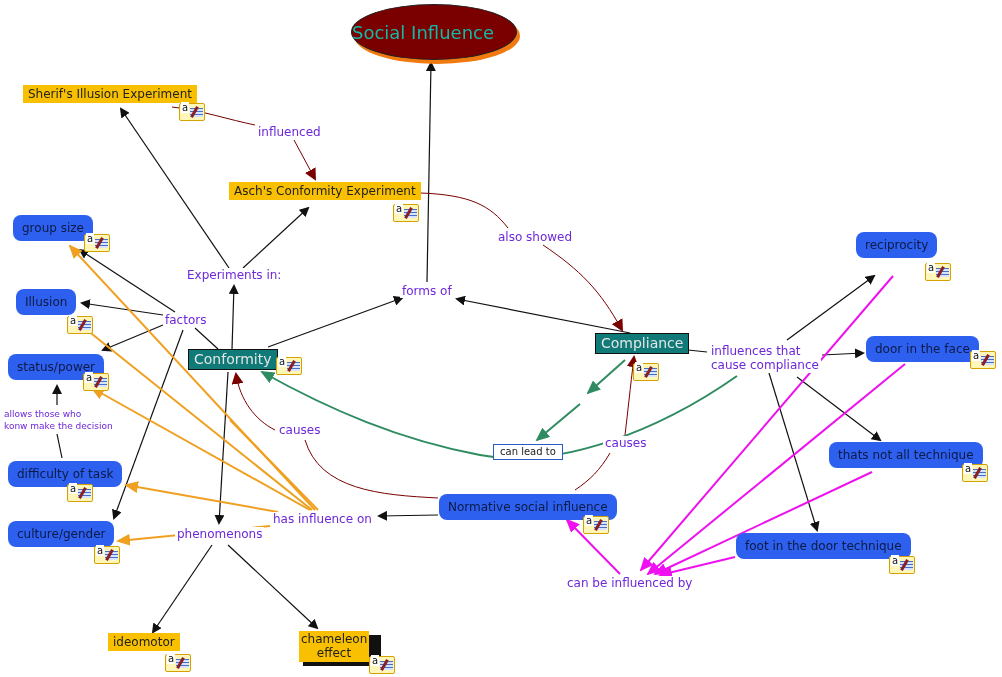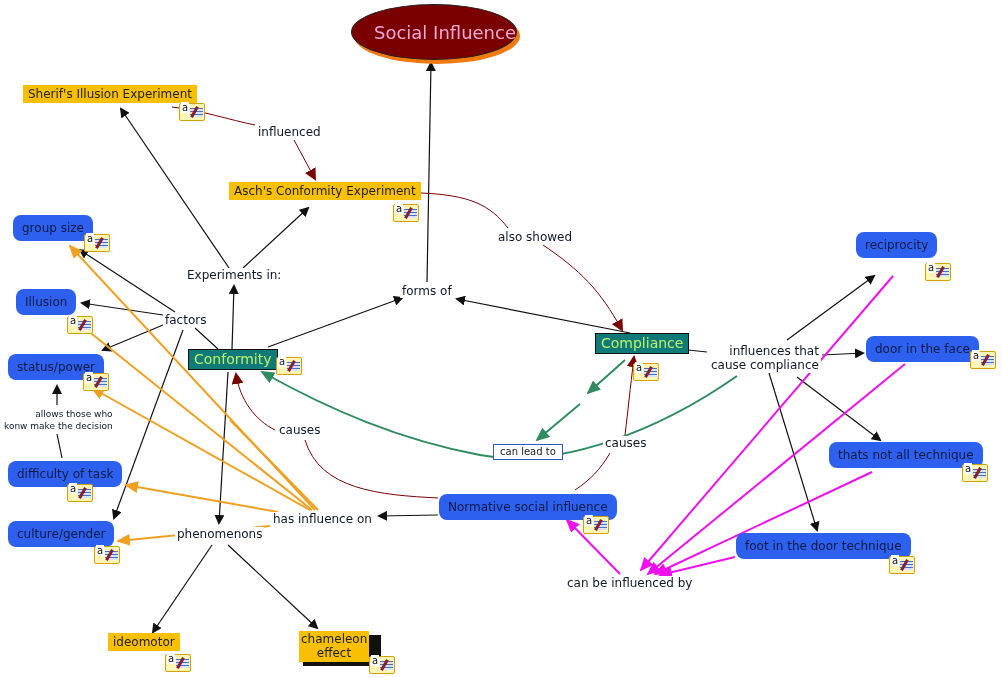--- a/index.html
+++ b/index.html
@@ -2,27 +2,27 @@
 <html><head>
 <meta charset="utf-8">
 <style>
   html, body { margin:0; padding:0; background:#ffffff; }
   body { width:1002px; height:677px; position:relative; overflow:hidden;
          font-family:"DejaVu Sans", sans-serif; font-size:12px; color:#1a1a1a; }
   #edges { position:absolute; left:0; top:0; width:1002px; height:677px; }
   .node { position:absolute; white-space:nowrap; box-sizing:border-box; line-height:1.2; }
   .yellow { background:#f8c000; padding:2px 5px; font-size:12px; color:#222; }
   .blue { background:#2e60f0; border-radius:8px; padding:6px 9px; font-size:12px; color:#0c1a44; }
-  .teal { background:#0f7a78; border:1px solid #111; padding:1px 5px; font-size:14px; color:#bef264; }
-  .link { font-size:12px; color:#0f172a; background:#ffffff; padding:0 2px; text-align:right; }
+  .teal { background:#0f7a78; border:1px solid #111; padding:1px 5px; font-size:14px; color:#e5e5e5; }
+  .link { font-size:12px; color:#6d28d9; background:#ffffff; padding:0 2px; text-align:left; }
   .small { font-size:9px; line-height:1.35; }
   .boxed { border:1px solid #2a5bc4; padding:1px 6px; font-size:10px; background:#fff; }
   .root { position:absolute; left:351px; top:4px; width:164px; height:54px; border-radius:50%;
           background:#7a0000; border:1px solid #222; box-shadow:3px 4px 0 #f07a10;
-          color:#f9a8d4; font-size:18px; display:flex; align-items:center; justify-content:flex-end; }
+          color:#14b8a6; font-size:18px; display:flex; align-items:center; justify-content:flex-start; }
   .note { position:absolute; width:26px; height:18px; background:#fff6b8; border:1px solid #d4a200;
           border-radius:2px; box-sizing:border-box; }
   .note::before { content:"a"; position:absolute; left:1px; top:-2px; font-size:10px; color:#111;
                   background:#fff; line-height:11px; padding:0 1px; }
   .note::after { content:""; position:absolute; left:10px; top:4px; width:13px; height:9px;
                  background:repeating-linear-gradient(#4470c8 0 1px, #d8e4ff 1px 3px); }
   .note .pen { position:absolute; left:13px; top:2px; width:3px; height:12px; background:#8a2020;
                transform:rotate(30deg); z-index:2; }
   .shadowbox { position:absolute; background:#111; }
 </style>

